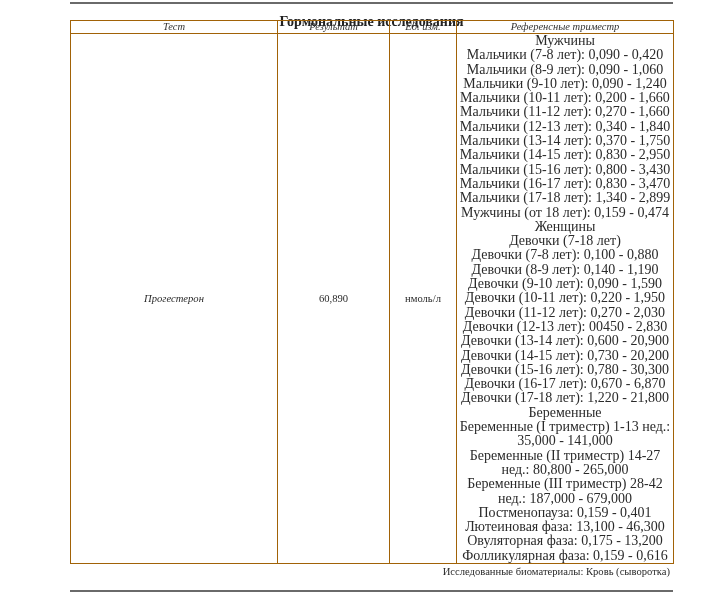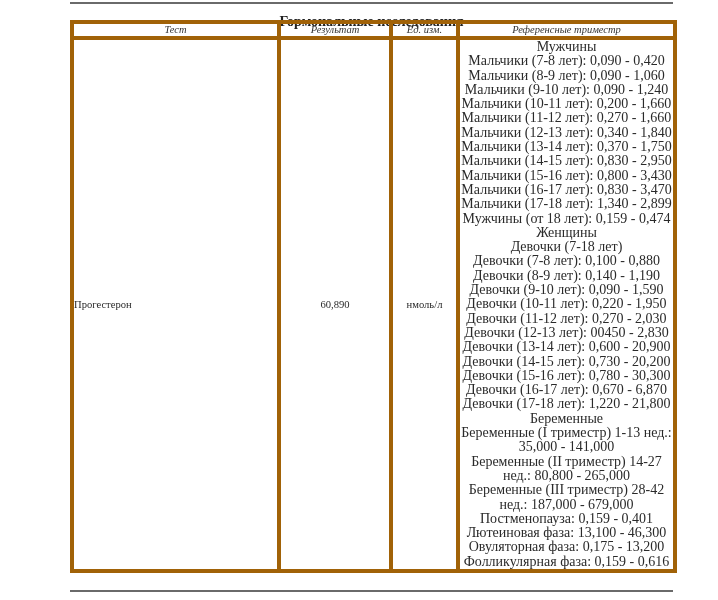--- a/index.html
+++ b/index.html
@@ -37,39 +37,40 @@
     table.results {
       position: absolute;
       left: 70px;
       top: 20px;
       width: 603px;
       border-collapse: collapse;
       table-layout: fixed;
       font-size: 10.6px;
     }
     table.results th, table.results td {
-      border: 4px solid #a16207;
+      border: 1px solid #a16207;
       padding: 0;
     }
     table.results th {
       font-weight: normal;
       font-style: italic;
       height: 12px;
       line-height: 12px;
       color: #333;
       font-size: 10.5px;
     }
     col.c-test { width: 207px; }
     col.c-res { width: 112px; }
     col.c-unit { width: 67px; }
     col.c-ref { width: 217px; }
     td.test-name {
       vertical-align: middle;
-      text-align: left;
+      text-align: center;
       padding-left: 1px;
+      font-style: italic;
     }
     td.result {
       vertical-align: middle;
       text-align: center;
       font-weight: normal;
     }
     td.unit {
       vertical-align: middle;
       text-align: center;
     }
@@ -164,14 +165,15 @@
             <div class="ref-line">Лютеиновая фаза: 13,100 - 46,300</div>
             <div class="ref-line">Овуляторная фаза: 0,175 - 13,200</div>
             <div class="ref-line">Фолликулярная фаза: 0,159 - 0,616</div>
           </div>
       </td>
     </tr>
   </tbody>
 </table>
 
 <div class="footer">
+  <div>Исследованные биоматериалы: Кровь (сыворотка)</div>
 </div>
 <div class="bottom-rule"></div>
 
 </body></html>

